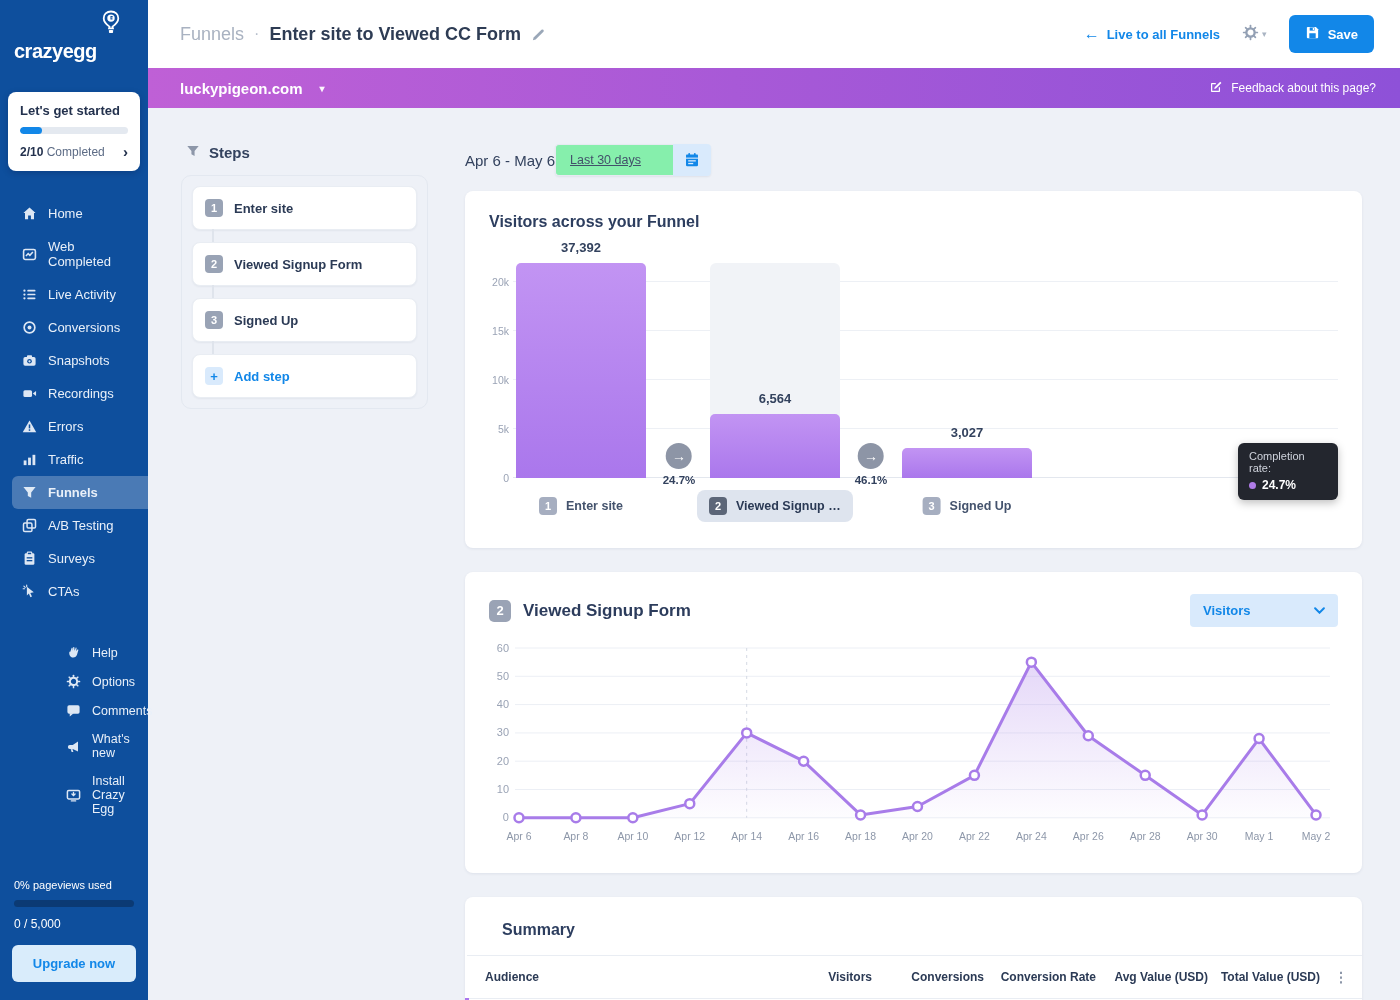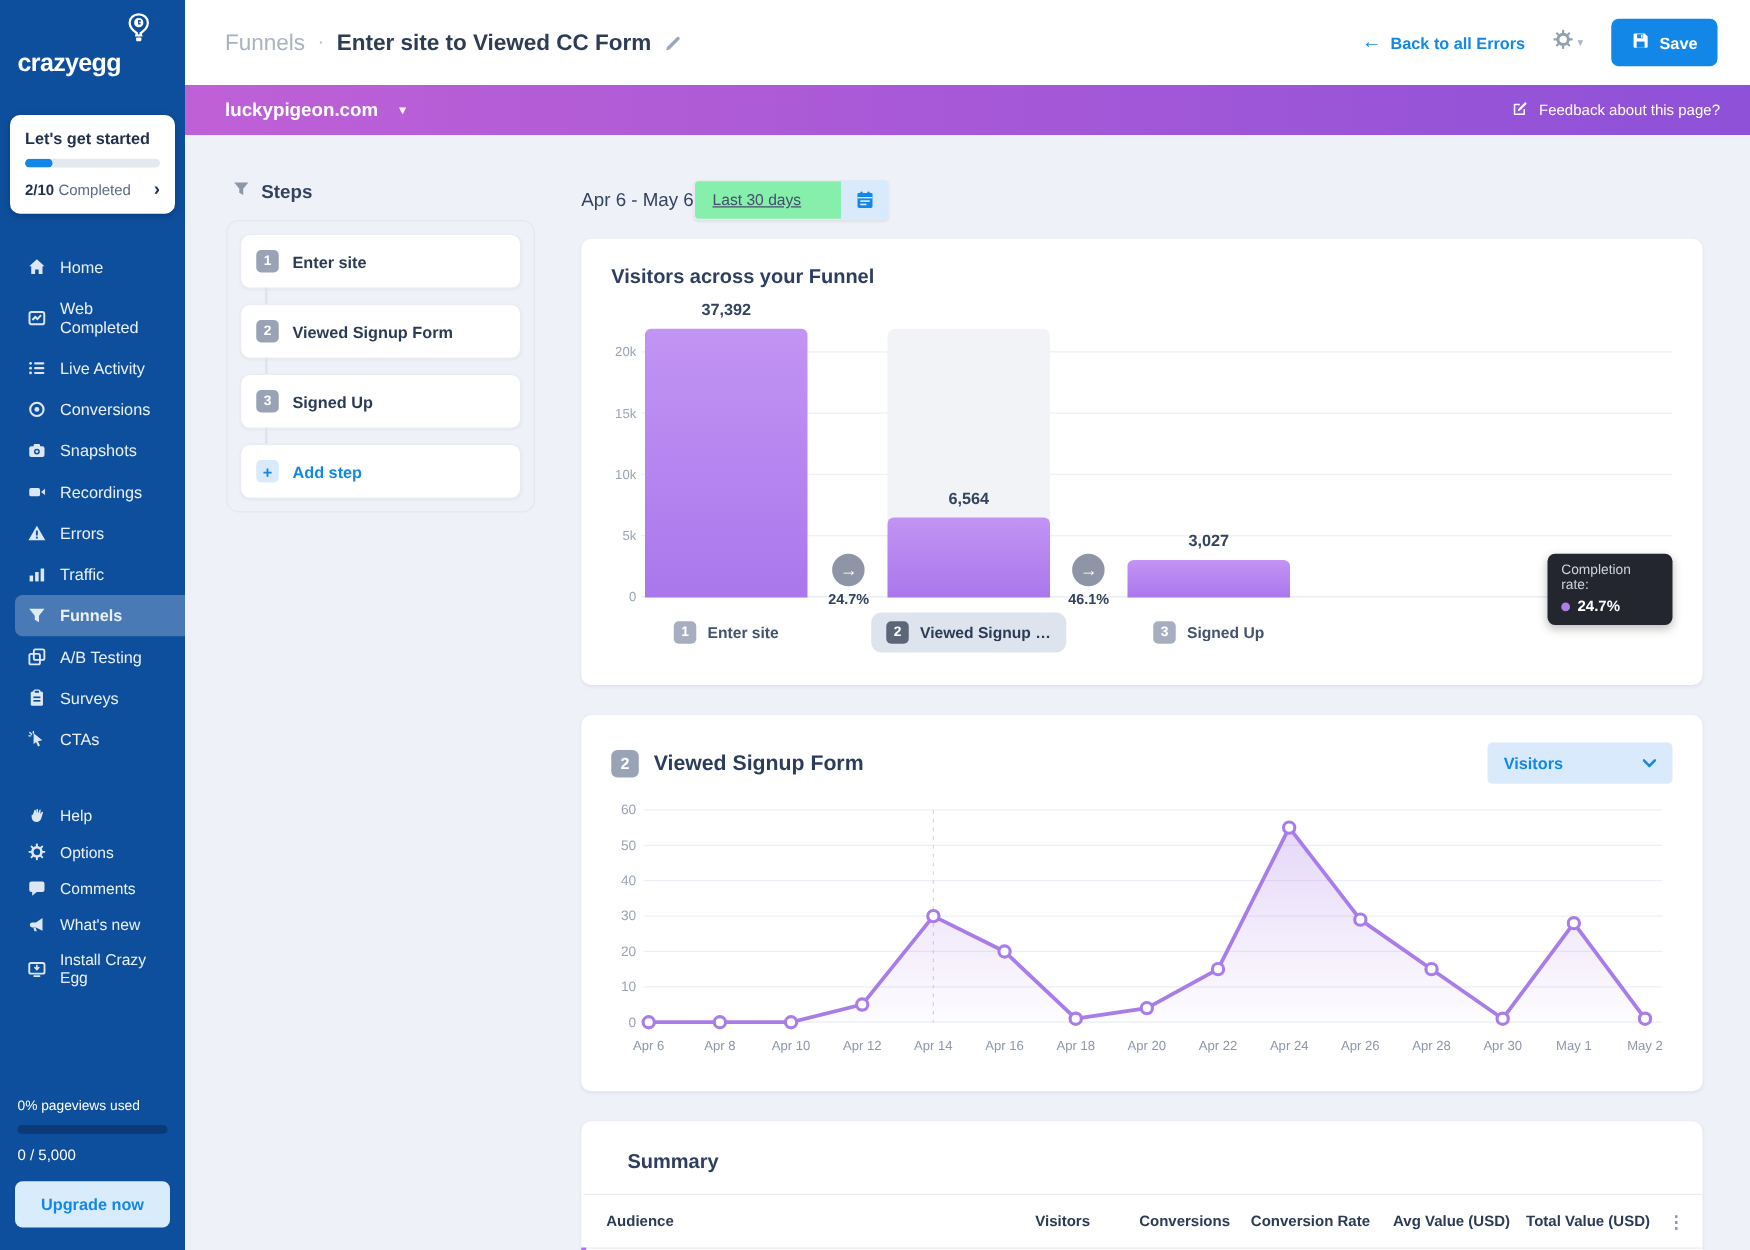--- a/index.html
+++ b/index.html
@@ -13,21 +13,21 @@
   .logo .balloon { position:absolute; right:26px; top:10px; }
   .logo .word { position:absolute; left:14px; top:40px; font-size:20px; font-weight:bold; letter-spacing:-0.5px; color:#fff; }
   .gs-card { background:#fff; border-radius:8px; margin:14px 8px 0 8px; padding:11px 12px; color:#23314d; box-shadow:0 2px 6px rgba(0,20,60,.25); cursor:pointer; }
   .gs-title { font-size:13px; font-weight:bold; margin-bottom:9px; }
   .gs-track { height:7px; border-radius:4px; background:#e4e9f0; overflow:hidden; margin-bottom:9px; }
   .gs-fill { height:100%; width:20%; background:#1287e8; border-radius:4px; }
   .gs-row { display:flex; align-items:center; justify-content:space-between; font-size:12px; color:#5c6b85; }
   .gs-row b { color:#23314d; }
   .gs-chev { font-size:15px; font-weight:bold; color:#23314d; }
   nav.nav-main { margin-top:26px; }
-  nav.nav-tools { margin-top:30px; }
+  nav.nav-tools { margin-top:30px;margin-left:44px; }
   .nav-item { display:flex; align-items:center; gap:11px; padding:9px 10px 9px 22px; font-size:13px; color:#e9f0f9; cursor:pointer; }
   .nav-tools .nav-item { padding-top:7px; padding-bottom:7px; font-size:12.5px; }
   .nav-item.active { background:#4a7ab5; border-radius:6px 0 0 6px; margin-left:12px; padding-left:10px; font-weight:bold; }
   .nav-item .ic { flex-shrink:0; opacity:.95; }
   .usage { margin:auto 14px 0 14px; padding-top:20px; font-size:11px; color:#ffffff; }
   .usage-track { height:7px; border-radius:4px; background:#0b3a74; margin:9px 0 10px; }
   .usage-count { font-size:12px; color:#fff; }
   .upgrade-btn { margin:14px 12px 18px; padding:11px 6px; background:#d9ecfb; color:#1287e8; font-weight:bold; font-size:13px; border:none; border-radius:6px; cursor:pointer; font-family:inherit; }
 
   
@@ -298,21 +298,21 @@
       <span class="crumb-sep">·</span>
       <span class="page-title">Enter site to Viewed CC Form</span>
       <span class="title-edit">
         <svg viewBox="0 0 16 16" width="15" height="15" fill="#9aa7b8">
             <path d="M2 14l.8-2.7L11.2 2.9a1.5 1.5 0 0 1 2.1 2.1L4.9 13.4Z"></path>
           </svg>
       </span>
       <div class="topbar-right">
         <span class="back-link">
           <span class="back-arrow">←</span>
-          <span>Back to all Errors</span>
+          <span>Live to all Funnels</span>
         </span>
         <span class="gear-menu">
           <span id="hdr-gear"><svg viewBox="0 0 16 16" width="17" height="17" fill="#93a0b4">
                 <rect x="7.2" y="0.8" width="1.6" height="3.4" rx="0.6" transform="rotate(0 8 8)"></rect>
                 <rect x="7.2" y="0.8" width="1.6" height="3.4" rx="0.6" transform="rotate(45 8 8)"></rect>
                 <rect x="7.2" y="0.8" width="1.6" height="3.4" rx="0.6" transform="rotate(90 8 8)"></rect>
                 <rect x="7.2" y="0.8" width="1.6" height="3.4" rx="0.6" transform="rotate(135 8 8)"></rect>
                 <rect x="7.2" y="0.8" width="1.6" height="3.4" rx="0.6" transform="rotate(180 8 8)"></rect>
                 <rect x="7.2" y="0.8" width="1.6" height="3.4" rx="0.6" transform="rotate(225 8 8)"></rect>
                 <rect x="7.2" y="0.8" width="1.6" height="3.4" rx="0.6" transform="rotate(270 8 8)"></rect>

